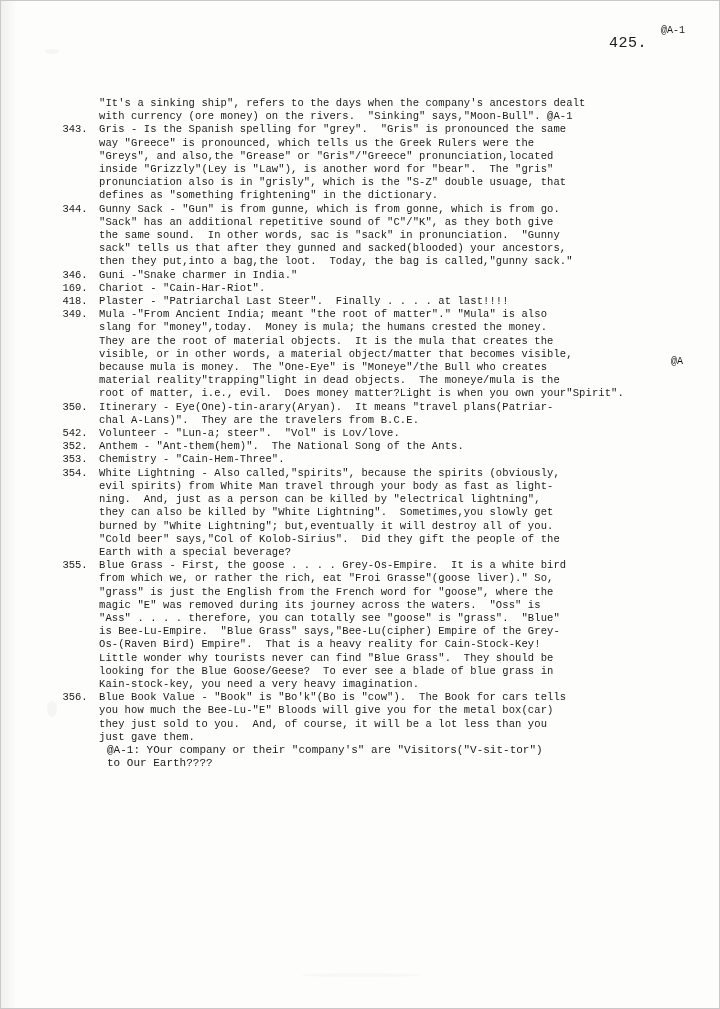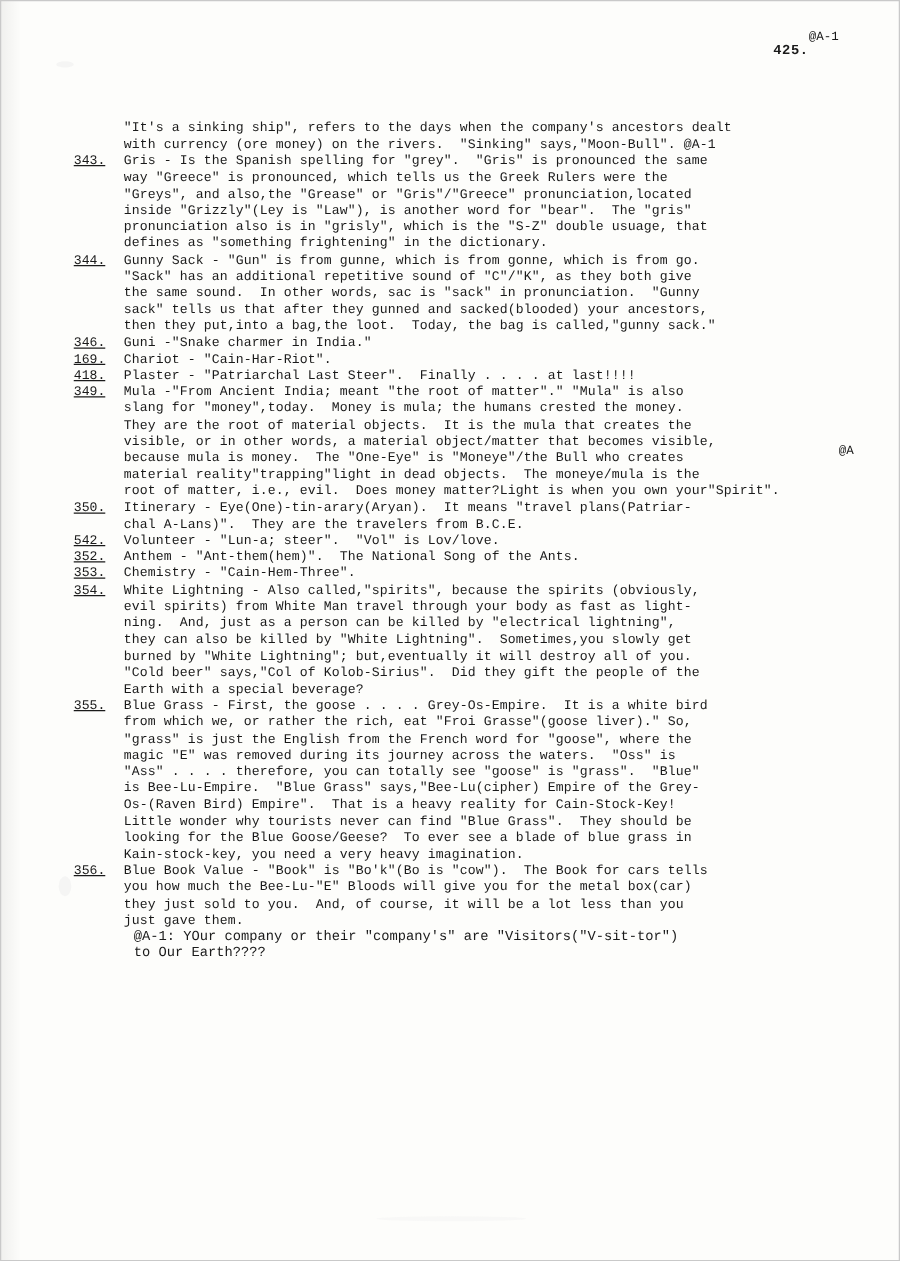--- a/index.html
+++ b/index.html
@@ -19,45 +19,44 @@
     position: absolute;
     inset: 0;
     background: #fdfdfb;
     box-sizing: border-box;
     border: 1px solid #c9c9c9;
   }
   .page-number {
     position: absolute;
     top: 34px;
     right: 72px;
-    font-size: 11px;
+    font-size: 15px;
     letter-spacing: 0.5px;
-    font-weight: bold;
+    font-weight: normal;
   }
   .content {
     position: absolute;
     top: 96px;
     left: 58px;
     right: 22px;
     font-size: 10.5px;
     line-height: 13.2px;
   }
   .para {
     display: flex;
     align-items: flex-start;
     margin-bottom: 0px;
   }
   .num {
     width: 40px;
     min-width: 40px;
-    text-align: left;
+    text-align: center;
     padding-right: 8px;
     box-sizing: border-box;
     white-space: nowrap;
-    text-decoration: underline;
   }
   .body-text {
     flex: 1;
     white-space: pre-wrap;
     word-spacing: 0px;
     letter-spacing: 0.1px;
   }
   .para.noindent .num {
     visibility: hidden;
   }
@@ -65,21 +64,21 @@
     margin-left: 48px;
     white-space: pre-wrap;
     font-size: 11px;
     line-height: 13.2px;
   }
   .marginal {
     position: absolute;
     font-size: 10px;
     white-space: pre;
   }
-  .marg-1 { top: 24px; right: 48px; }
+  .marg-1 { top: 24px; right: 34px; }
   .marg-2 { top: 355px; right: 36px; }
   .smudge {
     position: absolute;
     background: #efefef;
     border-radius: 50%;
     opacity: 0.55;
   }
   .s1 { top: 48px; left: 44px; width: 14px; height: 5px; }
   .s2 { top: 700px; left: 46px; width: 10px; height: 16px; }
   .s3 { top: 972px; left: 300px; width: 120px; height: 4px; opacity: 0.3; }

